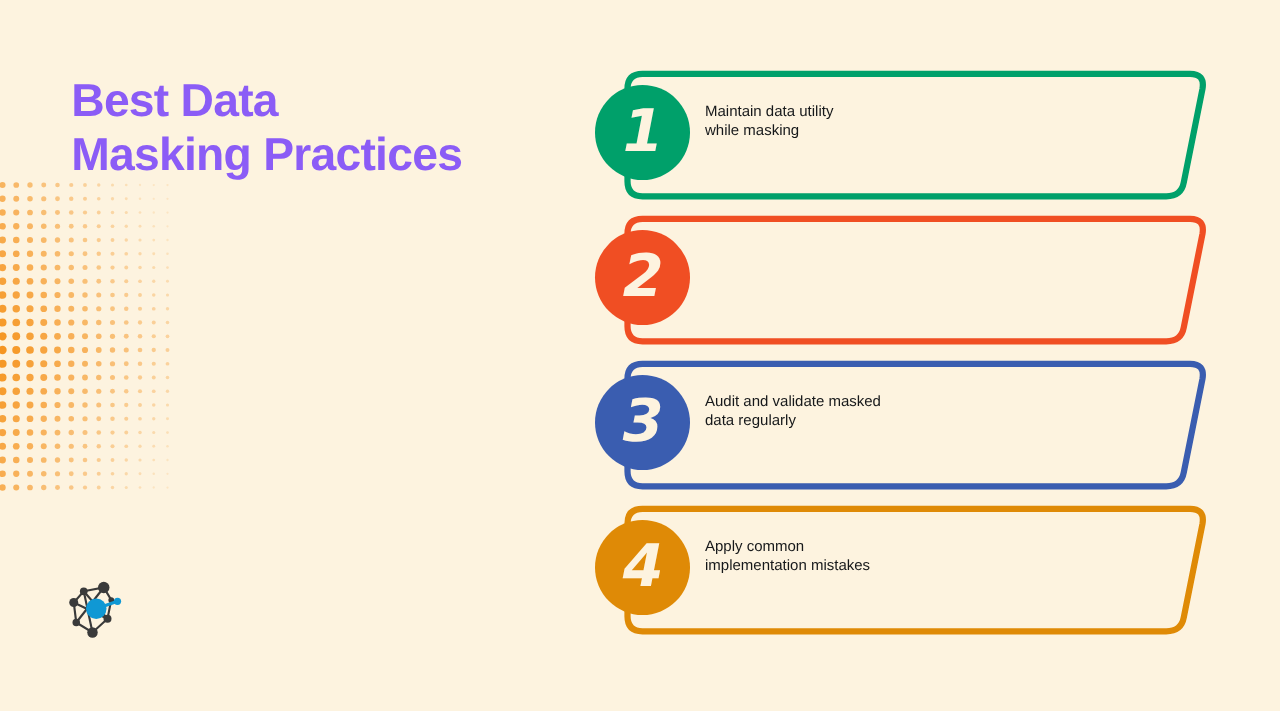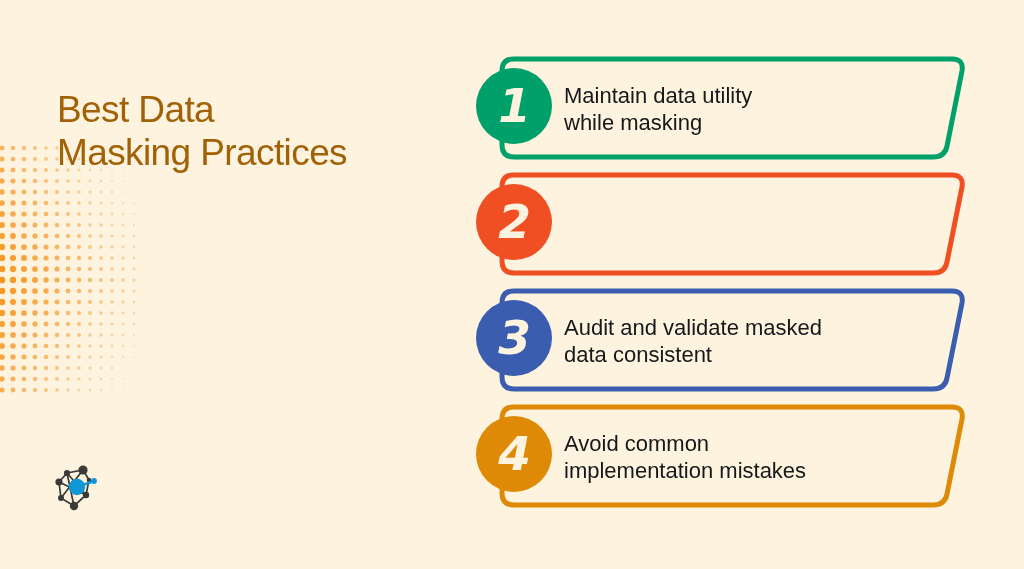--- a/index.html
+++ b/index.html
@@ -31,25 +31,24 @@
   }
 
   
   .headline {
     position: absolute;
     left: 57px;
     top: 60px;
     width: 400px;
     font-size: 37px;
     line-height: 1.16;
-    font-weight: 400;
+    font-weight: 700;
     letter-spacing: -0.6px;
-    color: #a16207;
+    color: #8b5cf6;
     white-space: pre-line;
-    margin-top: 29px;
   }
 
   
   .logo {
     position: absolute;
     left: 53px;
     top: 464px;
     width: 50px;
     height: 50px;
   }
@@ -103,21 +102,21 @@
     line-height: 1;
     transform: translateY(-1px);
     letter-spacing: -1px;
   }
 
   .card-text {
     position: absolute;
     left: 92px;
     top: 28px;
     width: 390px;
-    font-size: 22px;
+    font-size: 12px;
     line-height: 1.24;
     color: #16181a;
     white-space: pre-line;
     font-weight: 400;
   }
 </style>
 </head>
 <body>
 
 <div class="slide">
@@ -476,28 +475,28 @@
     </div>
 
     <div class="card card-3">
       <svg class="card-outline" viewBox="0 0 510 108" xmlns="http://www.w3.org/2000/svg" aria-hidden="true">
         <path class="outline-path" d="M 42 5 L 480 5 Q 492 5 490 17 L 475 92 Q 473 103 461 103 L 42 103 Q 30 103 30 91 L 30 73 Q 30 61 42 61 Q 54 61 54 50 Q 54 39 42 39 Q 30 39 30 27 L 30 17 Q 30 5 42 5 Z" fill="none" stroke="#3a5db0" stroke-width="5" stroke-linejoin="round" stroke-linecap="round"></path>
       </svg>
       <div class="badge" style="background: rgb(58, 93, 176);">
         <span class="badge-num" style="color: rgb(253, 243, 223);">3</span>
       </div>
       <div class="card-text">Audit and validate masked
-data consistent</div>
+data regularly</div>
     </div>
 
     <div class="card card-4">
       <svg class="card-outline" viewBox="0 0 510 108" xmlns="http://www.w3.org/2000/svg" aria-hidden="true">
         <path class="outline-path" d="M 42 5 L 480 5 Q 492 5 490 17 L 475 92 Q 473 103 461 103 L 42 103 Q 30 103 30 91 L 30 73 Q 30 61 42 61 Q 54 61 54 50 Q 54 39 42 39 Q 30 39 30 27 L 30 17 Q 30 5 42 5 Z" fill="none" stroke="#df8a06" stroke-width="5" stroke-linejoin="round" stroke-linecap="round"></path>
       </svg>
       <div class="badge" style="background: rgb(223, 138, 6);">
         <span class="badge-num" style="color: rgb(253, 243, 223);">4</span>
       </div>
-      <div class="card-text">Avoid common
+      <div class="card-text">Apply common
 implementation mistakes</div>
     </div>
 
   </div>
 </div>
 
 </body></html>

